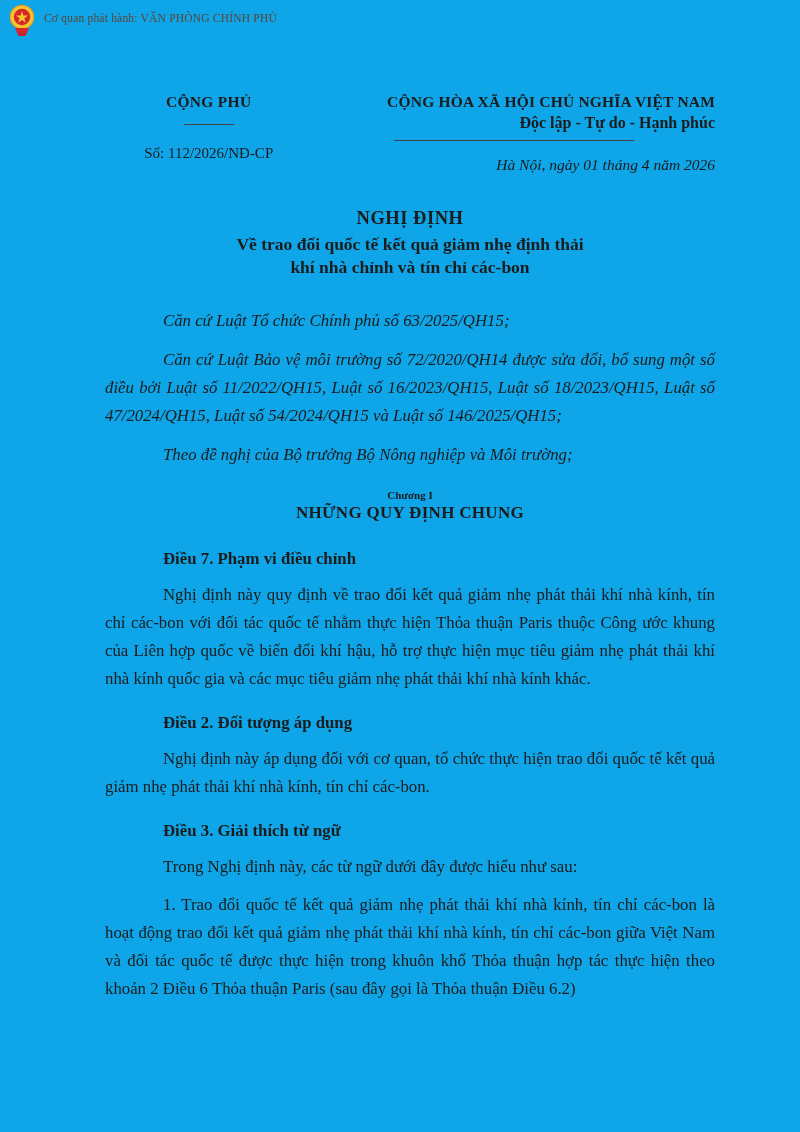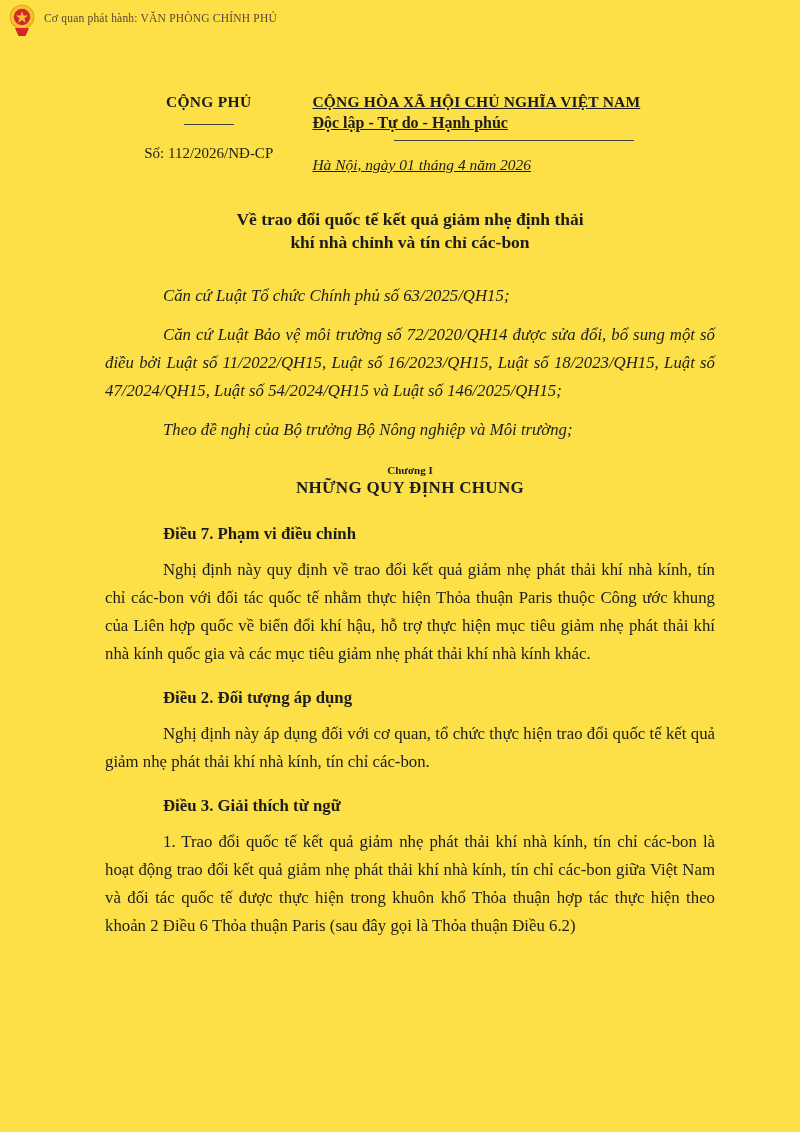--- a/index.html
+++ b/index.html
@@ -6,21 +6,21 @@
   body{
     width:800px;height:1132px;
     background:#ffffff;
     font-family:"Liberation Serif","DejaVu Serif",serif;
     color:#1c1c1c;
     position:relative;
     overflow:hidden;
   }
   .page{
     width:800px;height:1132px;
-    background:#fde047;
+    background:#0ea5e9;
     position:relative;
   }
   
   .topbar{
     display:flex;
     align-items:flex-start;
     padding:3px 0 0 9px;
     height:44px;
   }
   .emblem{
@@ -41,22 +41,21 @@
   .header-row{
     display:flex;
     margin-top:46px;
   }
   .issuer-col{
     flex:0 0 34%;
     text-align:center;
   }
   .motto-col{
     flex:1 1 66%;
-    text-align:left;
-    text-decoration:underline;
+    text-align:right;
   }
   .issuer-name{
     font-weight:bold;
     font-size:15.5px;
     letter-spacing:.3px;
   }
   .issuer-underline{
     width:50px;height:0;
     border-bottom:1.4px solid #444;
     margin:13px auto 0 auto;
@@ -167,20 +166,21 @@
       </div>
       <div class="motto-col">
         <div class="motto-line1">CỘNG HÒA XÃ HỘI CHỦ NGHĨA VIỆT NAM</div>
         <div class="motto-line2">Độc lập - Tự do - Hạnh phúc</div>
         <div class="motto-underline"></div>
         <div class="place-date">Hà Nội, ngày 01 tháng 4 năm 2026</div>
       </div>
     </div>
 
     <div class="title-block">
+      <div class="doc-type">NGHỊ ĐỊNH</div>
       <div class="doc-subject">
         <div>Về trao đổi quốc tế kết quả giảm nhẹ định thải</div>
         <div>khí nhà chỉnh và tín chỉ các-bon</div>
       </div>
     </div>
 
     <div class="preamble">
       <p class="para">Căn cứ Luật Tổ chức Chính phủ số 63/2025/QH15;</p>
       <p class="para">Căn cứ Luật Bảo vệ môi trường số 72/2020/QH14 được sửa đổi, bổ sung một số điều bởi Luật số 11/2022/QH15, Luật số 16/2023/QH15, Luật số 18/2023/QH15, Luật số 47/2024/QH15, Luật số 54/2024/QH15 và Luật số 146/2025/QH15;</p>
       <p class="para">Theo đề nghị của Bộ trưởng Bộ Nông nghiệp và Môi trường;</p>
@@ -196,17 +196,18 @@
       <p class="para">Nghị định này quy định về trao đổi kết quả giảm nhẹ phát thải khí nhà kính, tín chỉ các-bon với đối tác quốc tế nhằm thực hiện Thỏa thuận Paris thuộc Công ước khung của Liên hợp quốc về biến đổi khí hậu, hỗ trợ thực hiện mục tiêu giảm nhẹ phát thải khí nhà kính quốc gia và các mục tiêu giảm nhẹ phát thải khí nhà kính khác.</p>
     </div>
 
     <div class="article">
       <div class="article-heading">Điều 2. Đối tượng áp dụng</div>
       <p class="para">Nghị định này áp dụng đối với cơ quan, tổ chức thực hiện trao đổi quốc tế kết quả giảm nhẹ phát thải khí nhà kính, tín chỉ các-bon.</p>
     </div>
 
     <div class="article">
       <div class="article-heading">Điều 3. Giải thích từ ngữ</div>
+      <p class="para">Trong Nghị định này, các từ ngữ dưới đây được hiểu như sau:</p>
       <p class="para">1. Trao đổi quốc tế kết quả giảm nhẹ phát thải khí nhà kính, tín chỉ các-bon là hoạt động trao đổi kết quả giảm nhẹ phát thải khí nhà kính, tín chỉ các-bon giữa Việt Nam và đối tác quốc tế được thực hiện trong khuôn khổ Thỏa thuận hợp tác thực hiện theo khoản 2 Điều 6 Thỏa thuận Paris (sau đây gọi là Thỏa thuận Điều 6.2)</p>
     </div>
 
   </div>
 </div>
 
 </body></html>

